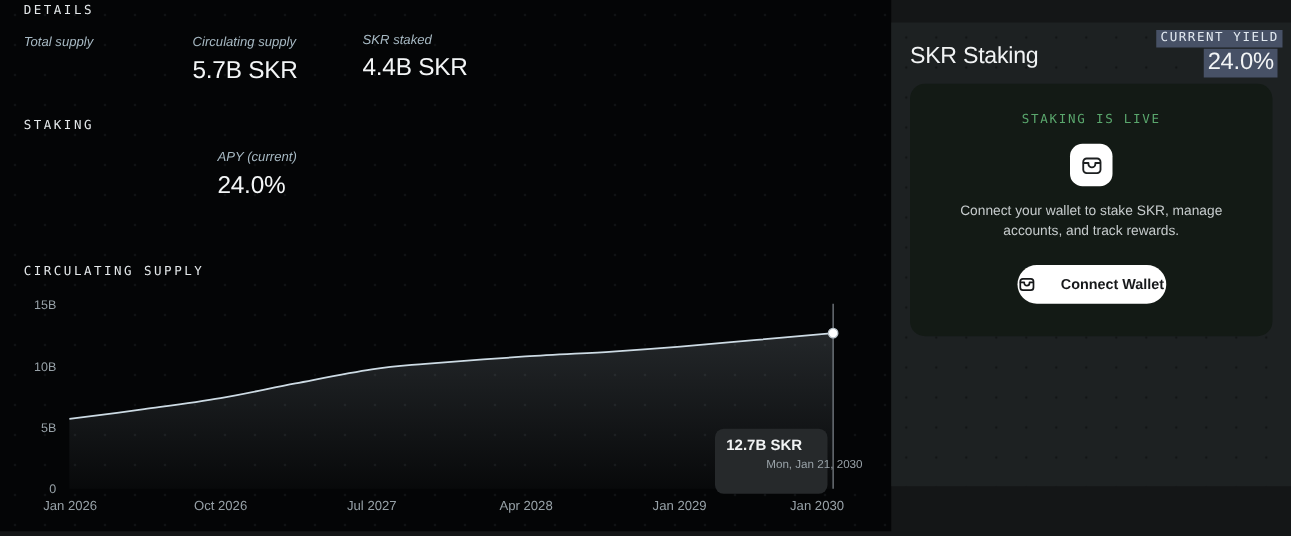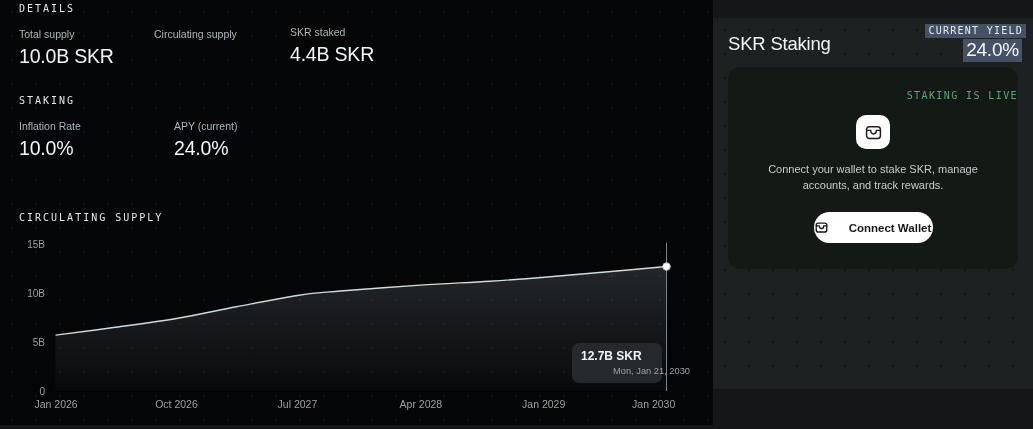--- a/index.html
+++ b/index.html
@@ -17,29 +17,29 @@
     position:absolute; left:0; top:0; width:713px; height:425px;
     background:#040506;
     background-image:radial-gradient(rgba(28,32,34,0.5) 1px, transparent 1.3px);
     background-size:24px 24px;
   }
   .section-header {
     position:absolute; left:19px;
     font-size:10px; letter-spacing:2px; color:#e4e8ea; font-weight:500;
   }
   .stat { position:absolute; }
-  .stat-label { font-size:10.5px; line-height:13px; color:#a7b9c3; }
+  .stat-label { font-size:10.5px; line-height:13px; color:#a7b9c3;font-style:italic; }
   .stat-value { margin-top:4px; font-size:19.5px; line-height:22px; letter-spacing:-0.2px; color:#f3f5f6; }
 
   
   #chart-svg { position:absolute; left:0; top:0; width:713px; height:429px; }
   .ytick { fill:#97a1a7; font-size:10px; text-anchor:end; font-family:"Liberation Sans",sans-serif; }
   .xtick { fill:#97a1a7; font-size:10.5px; text-anchor:middle; font-family:"Liberation Sans",sans-serif; }
   .chart-tooltip {
-    position:absolute; left:572px; top:343px; width:90px; height:40px;
+    position:absolute; left:572px; top:343px; width:90px; height:52px;
     background:#26292b; border-radius:7px; padding:6px 9px 5px;
   }
   .tooltip-value { font-size:12px; font-weight:700; line-height:14px; color:#f1f3f4; }
   .tooltip-date  { font-size:9.3px; line-height:12px; margin-top:2px; color:#99a2a8; white-space:nowrap;padding-left:32px; }
 
   
   .right-panel {
     position:absolute; left:713px; top:18px; width:320px; height:371px;
     background:#1d2122;
     background-image:radial-gradient(rgba(0,0,0,0.35) 1px, transparent 1.3px);
@@ -57,21 +57,21 @@
   .badge-value {
     display:inline-block; font-size:19px; letter-spacing:-0.2px;
     color:#f3f5f6; background:#475166; padding:0 3px 1px; margin:1px 4px 0 0;
   }
   .staking-card {
     position:absolute; left:15px; top:49px; width:290px; height:202px;
     background:#131a15; border-radius:12px; text-align:center;
   }
   .card-status {
     margin-top:23px; font-size:10px; letter-spacing:1.4px;
-    color:#5aa76d; font-weight:500;text-align:right;
+    color:#5aa76d; font-weight:500;
   }
   .icon-tile {
     width:34px; height:34px; margin:14px auto 0;
     background:#ffffff; border-radius:10px;
     display:flex; align-items:center; justify-content:center;
   }
   .card-desc {
     width:224px; margin:13px auto 0;
     font-size:11px; line-height:15.5px; color:#c6cbcc;
   }
@@ -85,36 +85,32 @@
 </style>
 </head>
 <body>
 
 <div class="left-region">
 
   <div class="section-header mono" style="top:3px;">DETAILS</div>
 
   <div class="stat" style="left:19px; top:28px;">
     <div class="stat-label">Total supply</div>
-    <div class="stat-value">10.0B SKR</div>
   </div>
   <div class="stat" style="left:154px; top:28px;">
     <div class="stat-label">Circulating supply</div>
+    <div class="stat-value">5.7B SKR</div>
   </div>
   <div class="stat" style="left:290px; top:26px;">
     <div class="stat-label">SKR staked</div>
     <div class="stat-value">4.4B SKR</div>
   </div>
 
   <div class="section-header mono" style="top:95px;">STAKING</div>
 
-  <div class="stat" style="left:19px; top:120px;">
-    <div class="stat-label">Inflation Rate</div>
-    <div class="stat-value">10.0%</div>
-  </div>
   <div class="stat" style="left:154px; top:120px;margin-left:20px;">
     <div class="stat-label">APY (current)</div>
     <div class="stat-value">24.0%</div>
   </div>
 
   <div class="section-header mono" style="top:212px;">CIRCULATING SUPPLY</div>
 
   <svg id="chart-svg" viewBox="0 0 713 429">
     <defs>
       <linearGradient id="areaGrad" x1="0" y1="0" x2="0" y2="1">

